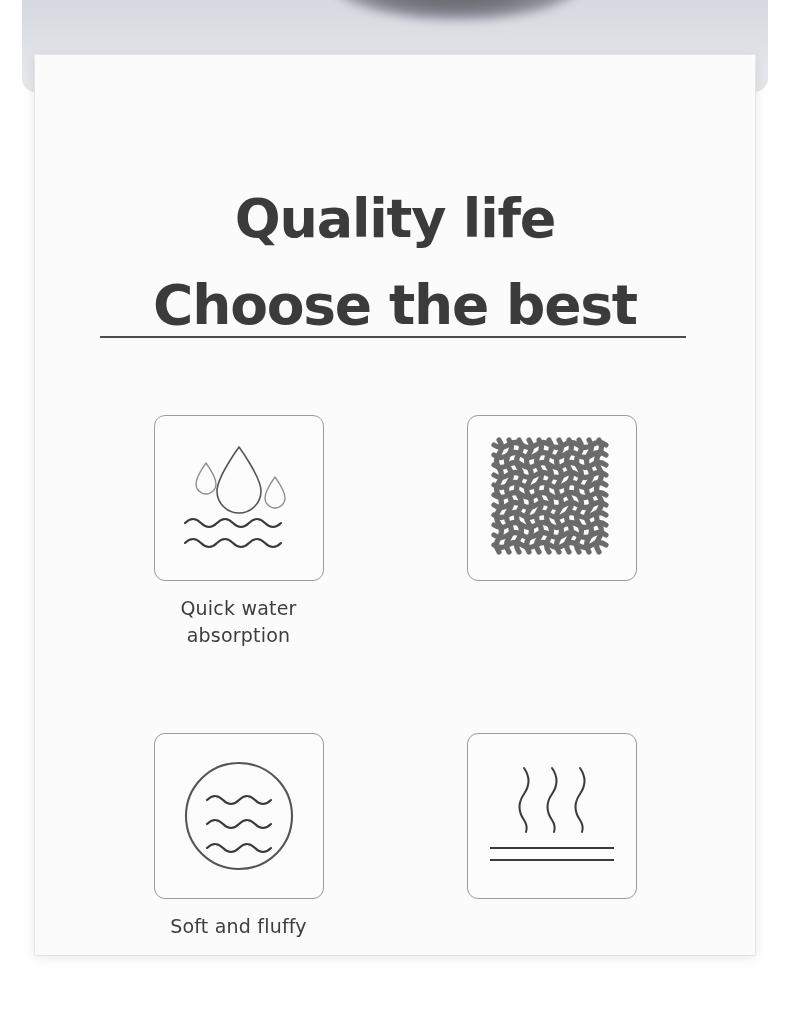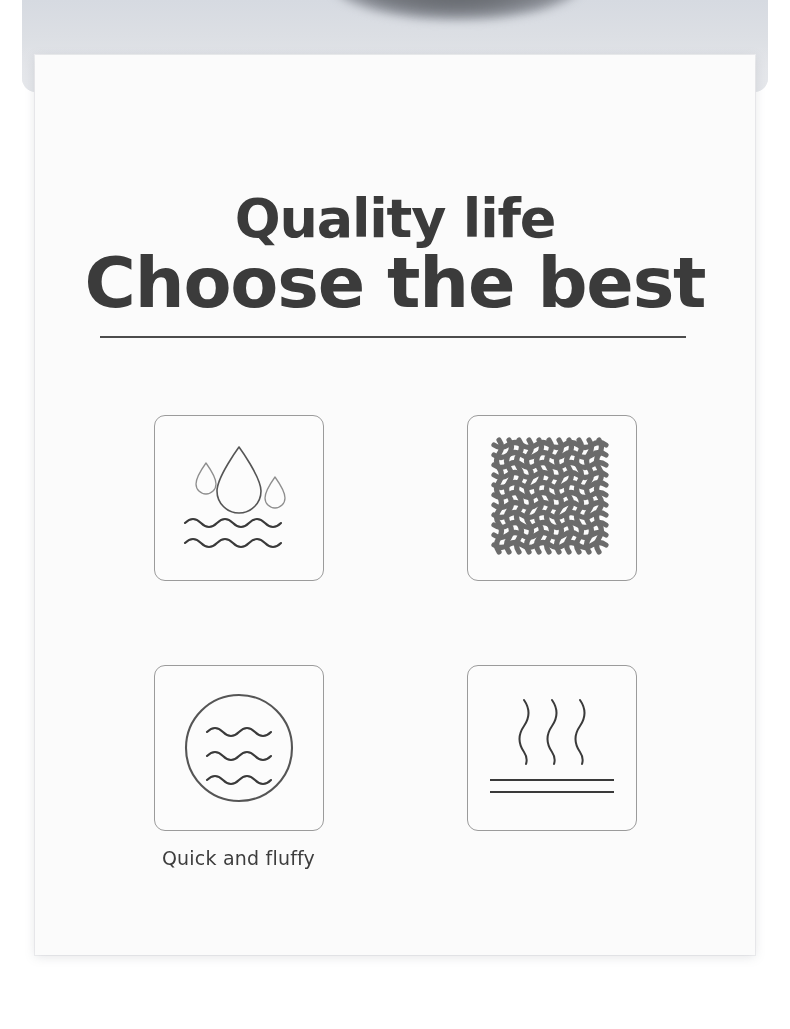--- a/index.html
+++ b/index.html
@@ -73,21 +73,21 @@
     text-align: center;
     font-family: "DejaVu Sans", sans-serif;
     font-weight: 700;
     font-size: 54px;
     line-height: 65px;
     letter-spacing: -1.2px;
     color: #3b3b3b;
   }
   .heading .line { display: block; }
   .heading .line1 { font-size: 54px; margin-top: 38px; }
-  .heading .line2 { font-size: 70px; }
+  .heading .line2 { font-size: 55px; margin-top: 22px; }
 
   
   .divider {
     position: absolute;
     left: 65px;
     top: 281px;
     width: 586px;
     height: 2px;
     background: #4c4c4c;
   }
@@ -169,20 +169,22 @@
               <path d="M37 30 C37 30 47 44 47 51 A10 10 0 0 1 27 51 C27 44 37 30 37 30 Z" stroke="#8e8e8e" stroke-width="1.3"></path>
 
               <path d="M106 44 C106 44 116 58 116 65 A10 10 0 0 1 96 65 C96 58 106 44 106 44 Z" stroke="#8e8e8e" stroke-width="1.3"></path>
 
               <path d="M16 90 q8 -8 16 0 t16 0 t16 0 t16 0 t16 0 t16 0" stroke="#3a3a3a" stroke-width="2.1"></path>
 
               <path d="M16 110 q8 -8 16 0 t16 0 t16 0 t16 0 t16 0 t16 0" stroke="#3a3a3a" stroke-width="2.1"></path>
             </g>
           </svg>
         </div>
+        <div class="feature-label">Quick water
+absorption</div>
       </div>
 
       <div class="feature">
         <div class="icon-box">
           <svg width="124" height="124" viewBox="0 0 124 124">
             <defs>
               <g id="vthread">
                 <path d="M0 0 q5 7 0 14 q-5 7 0 14 q5 7 0 14 q-5 7 0 14 q5 7 0 14 q-5 7 0 14 q5 7 0 14 q-5 7 0 14" fill="none" stroke="#6b6b6b" stroke-width="5.2" stroke-linecap="round"></path>
               </g>
               <g id="hthread">
@@ -227,21 +229,21 @@
         <div class="icon-box">
           <svg width="124" height="124" viewBox="0 0 124 124">
             <circle cx="62" cy="62" r="53" fill="none" stroke="#555" stroke-width="2.1"></circle>
             <g fill="none" stroke="#3a3a3a" stroke-width="2.1" stroke-linecap="round">
               <path d="M30 46 q8 -8 16 0 t16 0 t16 0 t16 0"></path>
               <path d="M30 70 q8 -8 16 0 t16 0 t16 0 t16 0"></path>
               <path d="M30 94 q8 -8 16 0 t16 0 t16 0 t16 0"></path>
             </g>
           </svg>
         </div>
-        <div class="feature-label">Quick and fluffy</div>
+        <div class="feature-label">Soft and fluffy</div>
       </div>
 
       <div class="feature">
         <div class="icon-box">
           <svg width="140" height="124" viewBox="0 0 140 124">
             <g fill="none" stroke="#3a3a3a" stroke-width="2" stroke-linecap="round">
               <path d="M42 14 q9 13 0 26 q-9 13 0 26 q4 6 2 12"></path>
               <path d="M70 14 q9 13 0 26 q-9 13 0 26 q4 6 2 12"></path>
               <path d="M98 14 q9 13 0 26 q-9 13 0 26 q4 6 2 12"></path>
             </g>

